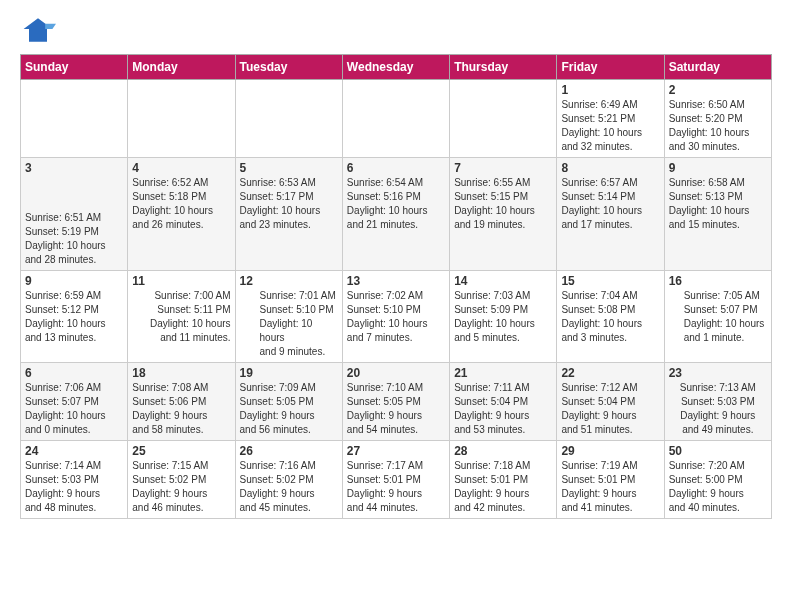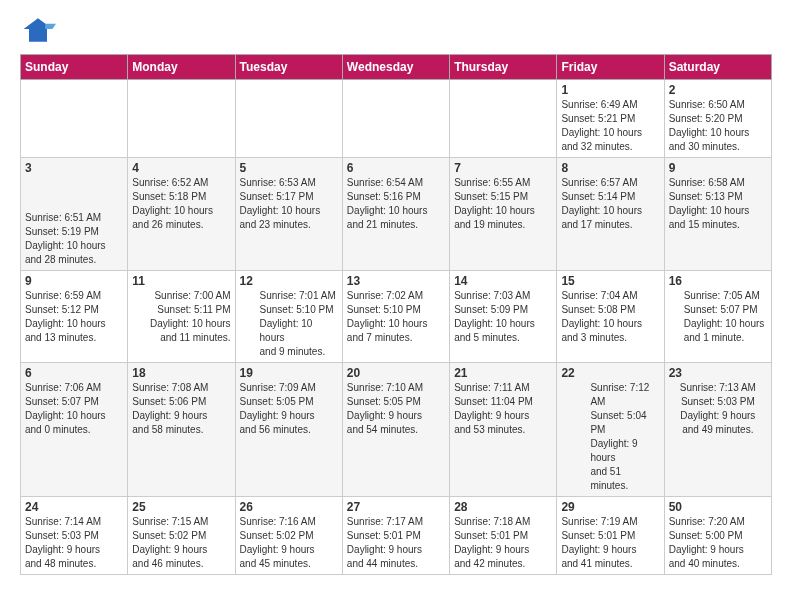--- a/index.html
+++ b/index.html
@@ -274,27 +274,27 @@
           <td>
             <span class="day-num">20</span>
             <div class="day-info" style="white-space: pre-line;">Sunrise: 7:10 AM
 Sunset: 5:05 PM
 Daylight: 9 hours
 and 54 minutes.</div>
           </td>
           <td>
             <span class="day-num">21</span>
             <div class="day-info" style="white-space: pre-line;">Sunrise: 7:11 AM
-Sunset: 11:04 PM
+Sunset: 5:04 PM
 Daylight: 9 hours
 and 53 minutes.</div>
           </td>
           <td>
             <span class="day-num">22</span>
-            <div class="day-info" style="white-space: pre-line; margin-left: 29px;">Sunrise: 7:12 AM
+            <div class="day-info" style="white-space: pre-line;">Sunrise: 7:12 AM
 Sunset: 5:04 PM
 Daylight: 9 hours
 and 51 minutes.</div>
           </td>
           <td>
             <span class="day-num">23</span>
             <div class="day-info" style="white-space: pre-line; text-align: center;">Sunrise: 7:13 AM
 Sunset: 5:03 PM
 Daylight: 9 hours
 and 49 minutes.</div>

